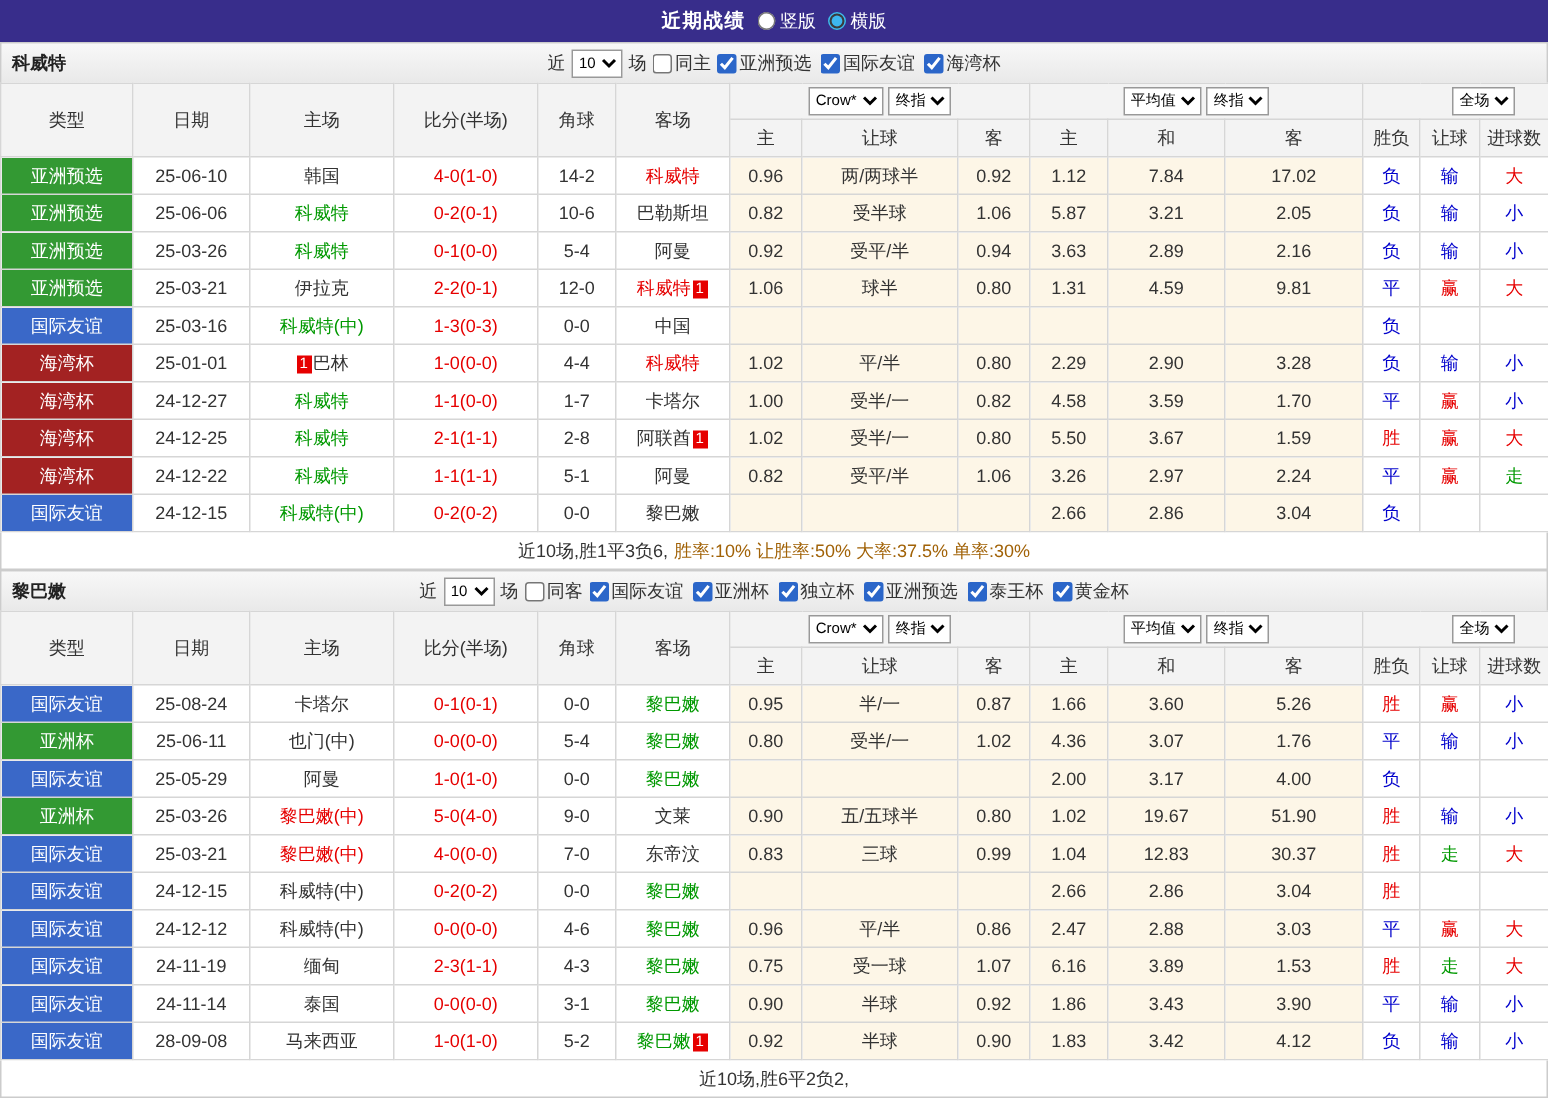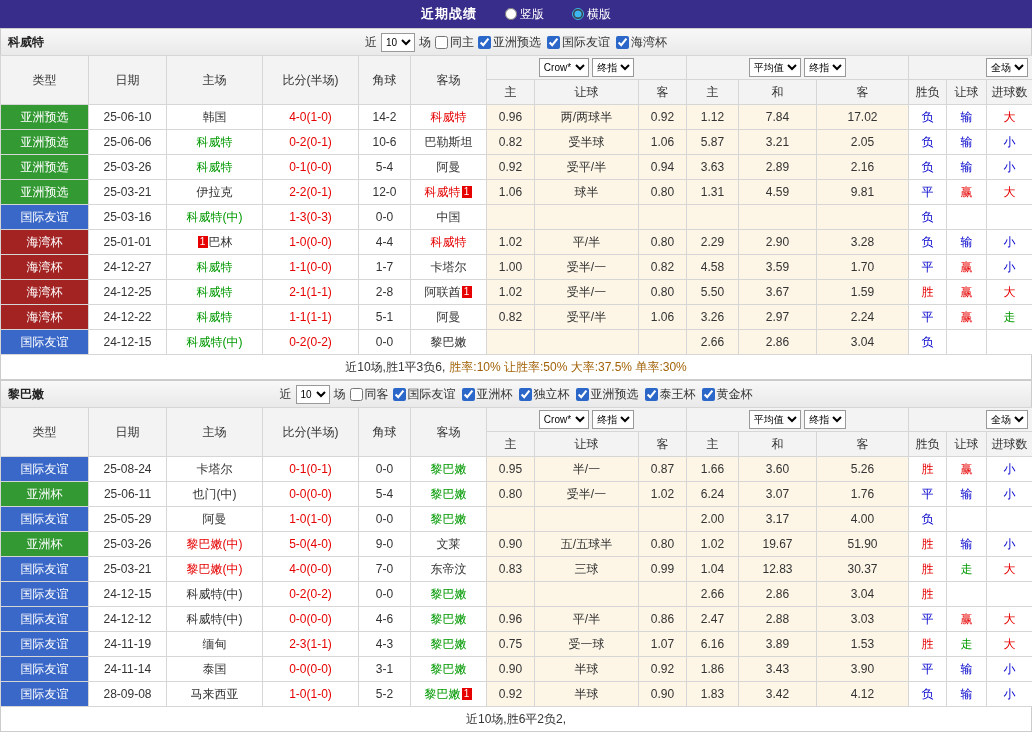--- a/index.html
+++ b/index.html
@@ -1,33 +1,33 @@
 <!DOCTYPE html>
 <html><head>
 <meta charset="utf-8">
 <style>
   *{box-sizing:border-box;margin:0;padding:0}
   html,body{background:#fff}
   body{width:1032px;font-family:"Liberation Sans","DejaVu Sans",sans-serif;font-size:12px;color:#333}
-  .topbar{height:28px;background:#382d8b;display:flex;align-items:center;justify-content:center;gap:28px;color:#fff}
+  .topbar{height:28px;background:#382d8b;display:flex;align-items:center;justify-content:center;gap:8px;color:#fff}
   .topbar .title{font-weight:bold;font-size:13px;letter-spacing:1px}
   .radio{display:inline-flex;align-items:center;gap:3px;cursor:pointer;font-size:12px}
   .radio input{accent-color:#3db7f0;width:12px;height:12px;cursor:pointer}
   .filterbar{height:27px;background:linear-gradient(#f8f8f8,#e9e9e9);border:1px solid #ccc;border-bottom:none;display:flex;align-items:center;position:relative}
   .teamname{position:absolute;left:7px;font-weight:bold;color:#222}
   .filters{margin:0 auto;display:flex;align-items:center;gap:4px}
   .filters select,.selcell select{height:19px;font-size:10px;cursor:pointer;border:1px solid #999;background:#fff}
   .chk{display:inline-flex;align-items:center;gap:2px;cursor:pointer}
   .chk input{accent-color:#2b66c9;width:13px;height:13px;cursor:pointer}
   .leagues{display:inline-flex;align-items:center;gap:6px}
   table{width:1032px;border-collapse:collapse;table-layout:fixed}
   th,td{border:1px solid #d6d6d6;text-align:center;height:25px;padding:0 1px;white-space:nowrap;overflow:hidden;font-weight:normal}
   thead th{background:#f3f3f3;color:#333}
   .selcell{height:24px}
-  .scopecell{text-align:right;padding-right:4px}
+  .scopecell{text-align:right;padding-right:22px}
   td.type{color:#fff}
   .t-green{background:#339933}
   .t-blue{background:#3a68c8}
   .t-darkred{background:#a32222}
   .c-red{color:#e60000}
   .c-green{color:#009900}
   .c-blue{color:#0000cc}
   .c-black{color:#333}
   td.odds{background:#fdf6e7}
   .badge{display:inline-block;background:#e60000;color:#fff;font-size:10px;line-height:12px;min-width:10px;padding:0 1px;margin:0 1px;vertical-align:1px}
@@ -415,21 +415,21 @@
         <tr>
           <td class="type t-green">亚洲杯</td>
           <td>25-06-11</td>
           <td><span class="c-black">也门(中)</span></td>
           <td class="c-red">0-0(0-0)</td>
           <td>5-4</td>
           <td><span class="c-green">黎巴嫩</span></td>
           <td class="odds">0.80</td>
           <td class="odds">受半/一</td>
           <td class="odds">1.02</td>
-          <td class="odds">6.24</td>
+          <td class="odds">4.36</td>
           <td class="odds">3.07</td>
           <td class="odds">1.76</td>
           <td class="c-blue">平</td>
           <td class="c-blue">输</td>
           <td class="c-blue">小</td>
         </tr>
         <tr>
           <td class="type t-blue">国际友谊</td>
           <td>25-05-29</td>
           <td><span class="c-black">阿曼</span></td>

